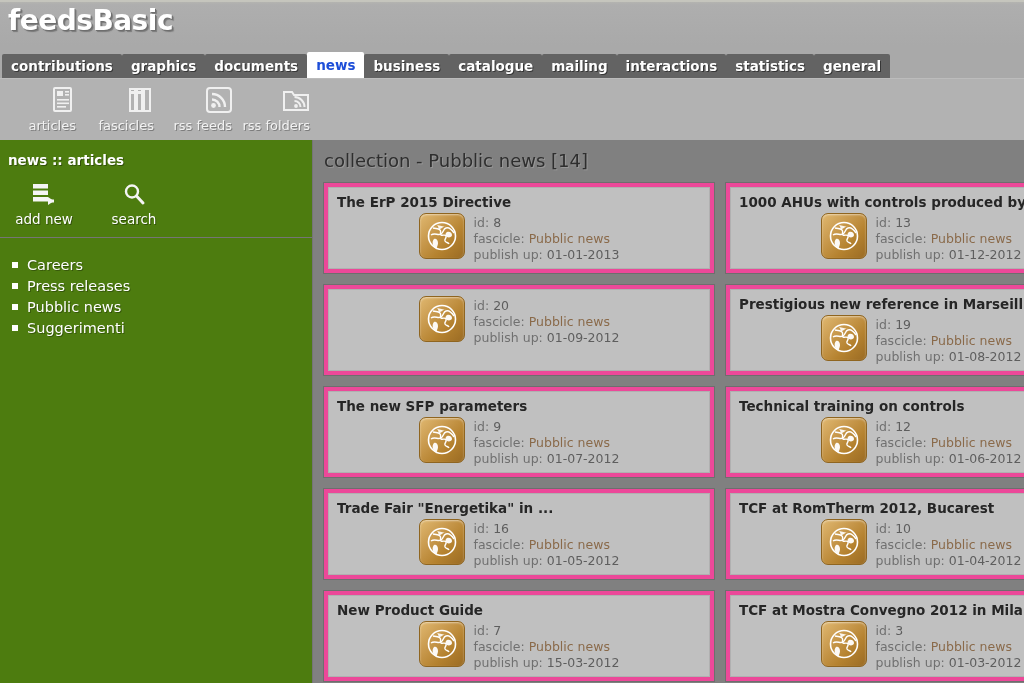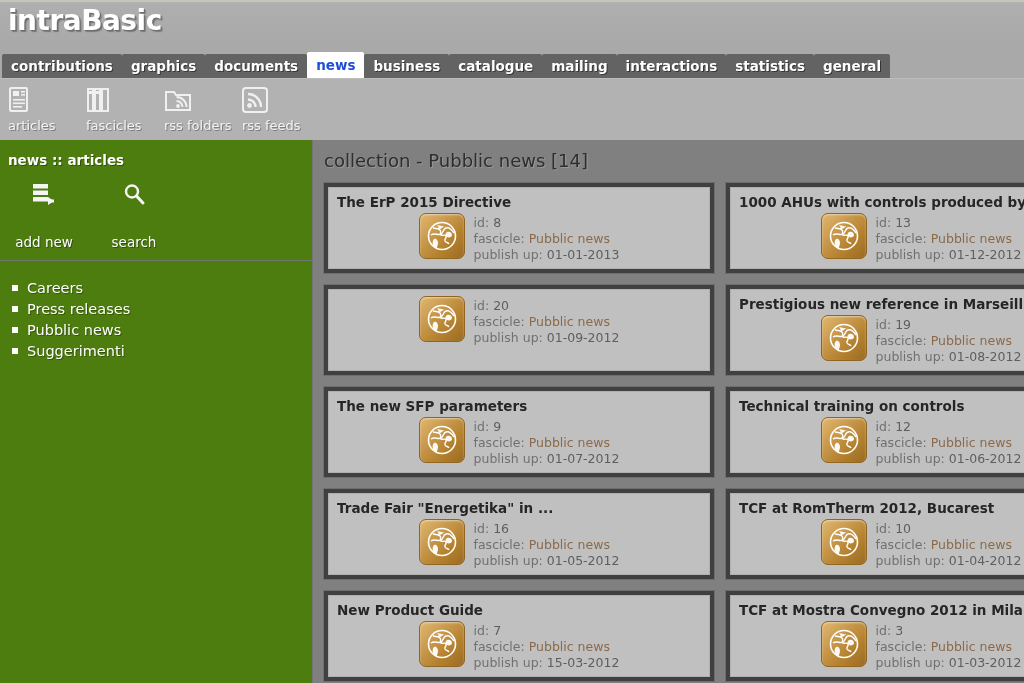--- a/index.html
+++ b/index.html
@@ -52,21 +52,21 @@
 
   
   .toolbar {
     position: absolute; left: 0; top: 78px; width: 1024px; height: 62px;
     background: #b2b2b2;
     border-top: 1px solid #bcbcbc;
     display: flex; align-items: flex-start; padding-left: 8px; padding-top: 4px;
     gap: 10px;
   }
   .tool {
-    width: 68px; display: flex; flex-direction: column; align-items: flex-start;
+    width: 68px; display: flex; flex-direction: column; align-items: flex-end;
     cursor: pointer; padding-top: 2px;
   }
   .tool .glyph { height: 30px; display: flex; align-items: center; justify-content: center; }
   .tool .lbl {
     font-size: 13px; color: #f2f2f2; margin-top: 3px;
     text-shadow: 1px 1px 0 rgba(90,90,90,0.6);
     white-space: nowrap;
   }
 
   
@@ -80,21 +80,20 @@
     font-size: 13.5px; font-weight: bold; color: #ffffff;
     text-shadow: 1px 1px 0 rgba(0,0,0,0.35);
   }
   .side-actions {
     display: flex; padding: 12px 0 10px 14px; gap: 30px;
     border-bottom: 1px solid #757575;
   }
   .side-act {
     display: flex; flex-direction: column; align-items: center; cursor: pointer;
     width: 60px;
-    gap: 23px;
   }
   .side-act .glyph { height: 28px; display: flex; align-items: center; justify-content: center; }
   .side-act .lbl {
     font-size: 13.5px; color: #ffffff; margin-top: 3px; white-space: nowrap;
     text-shadow: 1px 1px 0 rgba(0,0,0,0.35);
   }
   .side-list { list-style: none; padding: 16px 0 0 6px; }
   .side-list li {
     display: flex; align-items: center; gap: 9px;
     height: 21px; font-size: 14.5px; color: #ffffff; cursor: pointer;
@@ -116,21 +115,21 @@
     font-size: 18px; color: #2e2e2e; font-weight: normal;
     text-shadow: 1px 1px 0 rgba(255,255,255,0.18);
   }
   .grid {
     display: grid;
     grid-template-columns: 392px 392px;
     gap: 0px 10px;
     padding: 11px 0 0 10px;
   }
   .card-outer {
-    background: #404040;
+    background: #ec4899;
     border: 1px solid #6e6e6e;
     padding: 4px;
     margin-bottom: 10px;
     height: 92px;
   }
   .card {
     background: #c0c0c0;
     border: 1px solid #b0b0b0;
     height: 100%;
     padding: 6px 8px 0 8px;
@@ -157,21 +156,21 @@
     display: flex; align-items: center; justify-content: center;
     box-shadow: inset 0 1px 2px rgba(255,255,255,0.5);
   }
 </style>
 </head>
 <body>
 
 <div class="app">
 
   <div class="header">
-    <div class="logo"><span>intra</span><span class="b2">Basic</span></div>
+    <div class="logo"><span>feeds</span><span class="b2">Basic</span></div>
   </div>
 
   <div class="tabbar" id="tabbar">
       <div class="tab">contributions</div>
       <div class="tab">graphics</div>
       <div class="tab">documents</div>
       <div class="tab active">news</div>
       <div class="tab">business</div>
       <div class="tab">catalogue</div>
       <div class="tab">mailing</div>
@@ -202,39 +201,39 @@
             <rect x="9" y="2" width="5" height="22" fill="none" stroke="#f0f0f0" stroke-width="2"></rect>
             <rect x="16" y="2" width="6" height="22" fill="none" stroke="#f0f0f0" stroke-width="2"></rect>
             <rect x="3" y="4" width="3" height="3" fill="#f0f0f0"></rect>
             <rect x="10" y="4" width="3" height="3" fill="#f0f0f0"></rect>
           </svg>
         </span>
         <span class="lbl">fascicles</span>
       </div>
       <div class="tool">
         <span class="glyph">
+          <svg width="26" height="26" viewBox="0 0 26 26">
+            <rect x="1" y="1" width="24" height="24" rx="3" fill="none" stroke="#f0f0f0" stroke-width="2"></rect>
+            <circle cx="7.5" cy="18.5" r="2.4" fill="#f0f0f0"></circle>
+            <path d="M6 12.5a7.5 7.5 0 0 1 7.5 7.5" fill="none" stroke="#f0f0f0" stroke-width="2.4"></path>
+            <path d="M6 7a13 13 0 0 1 13 13" fill="none" stroke="#f0f0f0" stroke-width="2.4"></path>
+          </svg>
+        </span>
+        <span class="lbl">rss feeds</span>
+      </div>
+      <div class="tool">
+        <span class="glyph">
           <svg width="28" height="26" viewBox="0 0 28 26">
             <path d="M2 5h8l2 3h14v15H2z" fill="none" stroke="#f0f0f0" stroke-width="2"></path>
             <circle cx="14" cy="19" r="1.9" fill="#f0f0f0"></circle>
             <path d="M12.5 14a6 6 0 0 1 6 6" fill="none" stroke="#f0f0f0" stroke-width="2"></path>
             <path d="M12.5 10a10 10 0 0 1 10 10" fill="none" stroke="#f0f0f0" stroke-width="2"></path>
           </svg>
         </span>
         <span class="lbl">rss folders</span>
-      </div>
-      <div class="tool">
-        <span class="glyph">
-          <svg width="26" height="26" viewBox="0 0 26 26">
-            <rect x="1" y="1" width="24" height="24" rx="3" fill="none" stroke="#f0f0f0" stroke-width="2"></rect>
-            <circle cx="7.5" cy="18.5" r="2.4" fill="#f0f0f0"></circle>
-            <path d="M6 12.5a7.5 7.5 0 0 1 7.5 7.5" fill="none" stroke="#f0f0f0" stroke-width="2.4"></path>
-            <path d="M6 7a13 13 0 0 1 13 13" fill="none" stroke="#f0f0f0" stroke-width="2.4"></path>
-          </svg>
-        </span>
-        <span class="lbl">rss feeds</span>
       </div>
     </div>
 
   <div class="sidebar">
     <div class="crumb">news :: articles</div>
     <div class="side-actions" id="side-actions">
         <div class="side-act">
           <span class="glyph">
             <svg width="26" height="24" viewBox="0 0 26 24">
               <rect x="2" y="2" width="15" height="4.5" fill="#f5f5f5"></rect>

